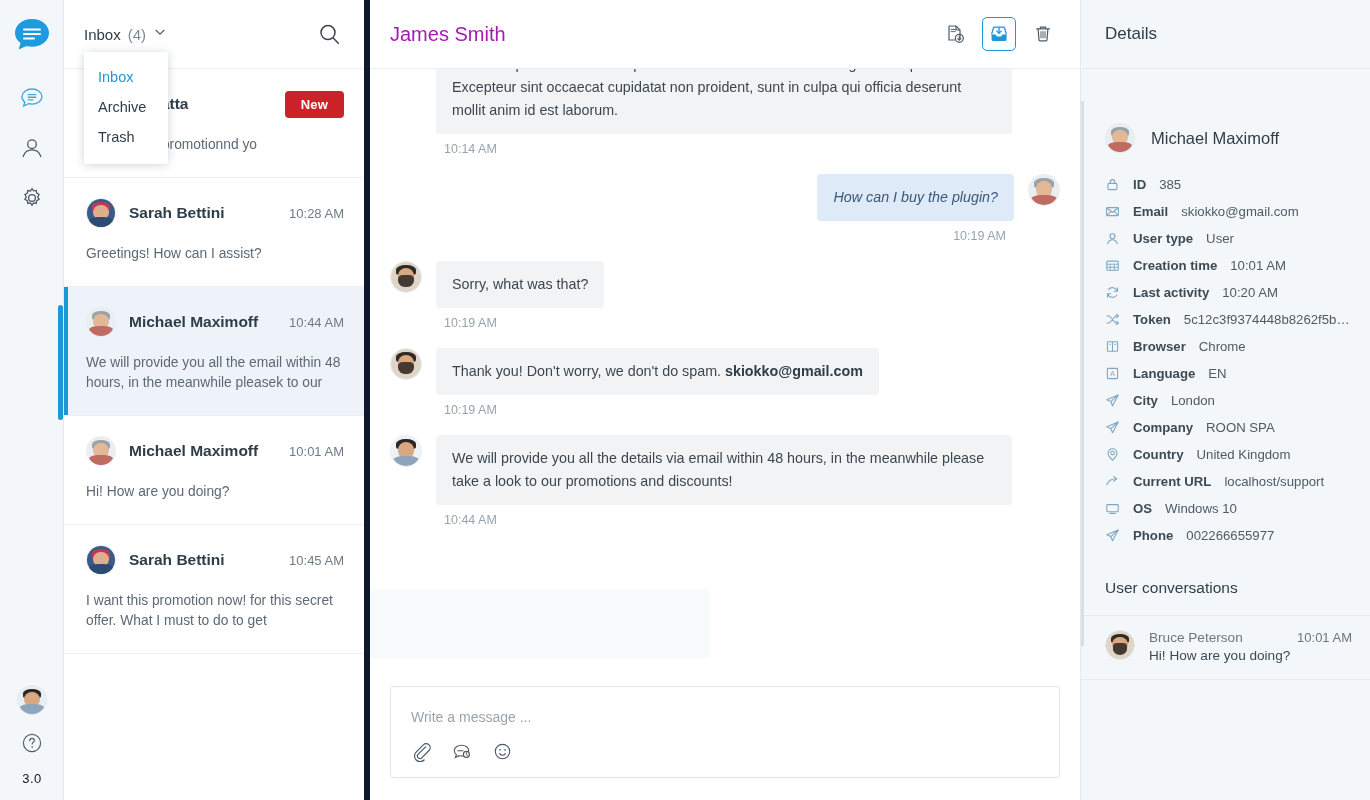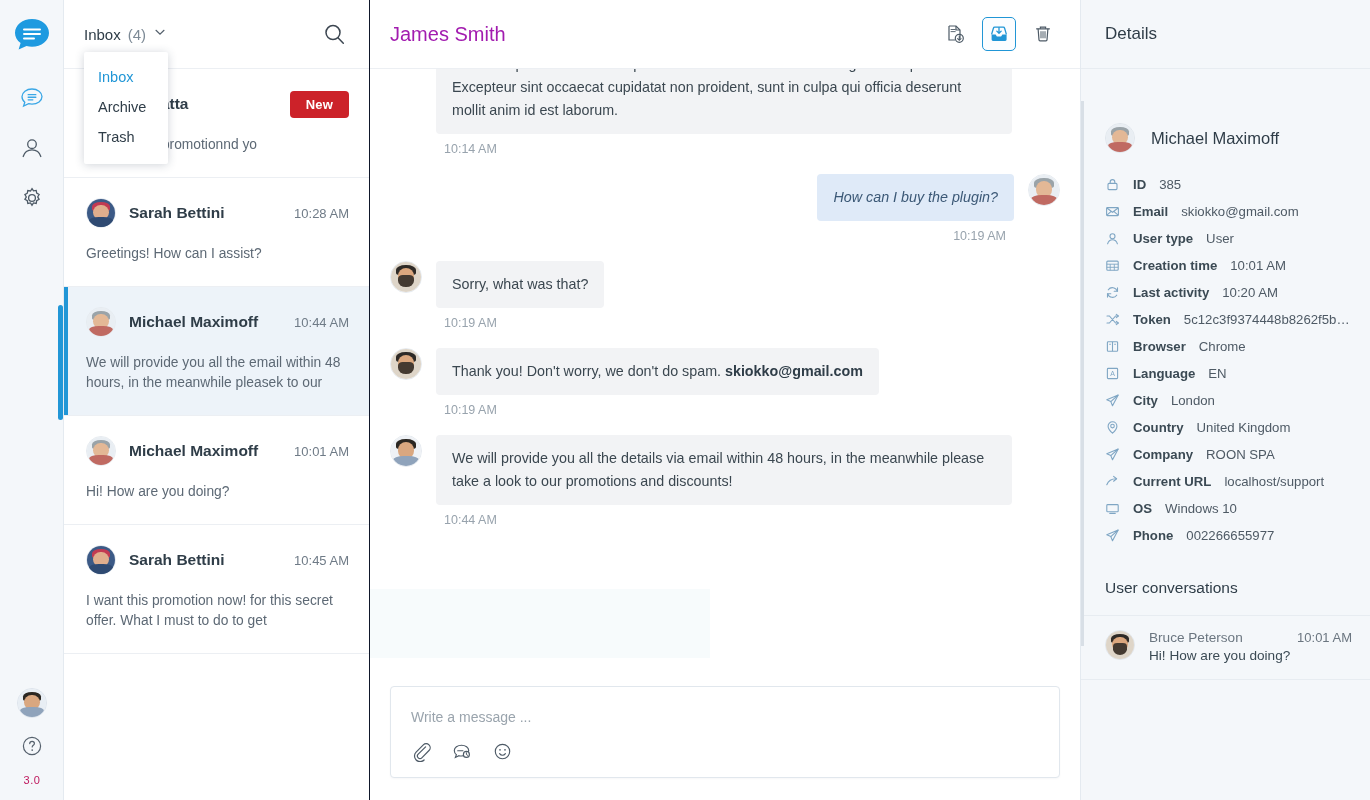--- a/index.html
+++ b/index.html
@@ -18,30 +18,30 @@
     background: #f4f7fa;
     border-right: 1px solid #e4eaf0;
     display: flex; flex-direction: column; align-items: center;
     position: relative; flex: 0 0 64px;
   }
   .rail-logo { margin-top: 16px; width: 40px; height: 40px; }
   .rail-icons { margin-top: 26px; display: flex; flex-direction: column; align-items: center; gap: 18px; }
   .rail-ic { width: 32px; height: 32px; display: flex; align-items: center; justify-content: center; cursor: pointer; }
   .rail-bottom { position: absolute; bottom: 14px; left: 0; width: 64px; display: flex; flex-direction: column; align-items: center; gap: 12px; }
   .rail-avatar { width: 30px; height: 30px; border-radius: 50%; overflow: hidden; border: 1px solid #dde4ec; }
-  .ver { font-size: 11px; color: #be185d; letter-spacing: .5px; }
+  .ver { font-size: 13px; color: #0f172a; letter-spacing: .5px; }
   .rail-scroll {
     position: absolute; left: 58px; top: 305px; width: 5px; height: 115px;
     background: #2196d6; border-radius: 3px;
   }
 
   
   .list-col {
     width: 306px; flex: 0 0 306px; height: 800px;
-    background: #ffffff; border-right: 1px solid #0f172a;
+    background: #ffffff; border-right: 6px solid #0f172a;
     display: flex; flex-direction: column; position: relative;
   }
   .list-head {
     height: 69px; flex: 0 0 69px; border-bottom: 1px solid #eceff3;
     display: flex; align-items: center; justify-content: space-between;
     padding: 0 22px 0 20px;
   }
   .folder-sel { display: flex; align-items: center; gap: 7px; cursor: pointer; }
   .folder-name { font-size: 15px; color: #2f3d48; }
   .folder-count { font-size: 15px; color: #7d8a96; }
@@ -569,37 +569,37 @@
                 <path d="M13.2 2L5.8 8.6" fill="none" stroke="#7fa6c4" stroke-width="1.1"></path>
               </svg>
           </span>
           <span class="det-k">City</span>
           <span class="det-v">London</span>
         </div>
 
         <div class="det-row">
           <span class="det-ic">
             <svg width="15" height="15" viewBox="0 0 15 15">
+                <path d="M13.2 2L1.8 6.8l4 1.8 1.7 4.1z" fill="none" stroke="#7fa6c4" stroke-width="1.1" stroke-linejoin="round"></path>
+                <path d="M13.2 2L5.8 8.6" fill="none" stroke="#7fa6c4" stroke-width="1.1"></path>
+              </svg>
+          </span>
+          <span class="det-k">Company</span>
+          <span class="det-v">ROON SPA</span>
+        </div>
+
+        <div class="det-row">
+          <span class="det-ic">
+            <svg width="15" height="15" viewBox="0 0 15 15">
                 <path d="M7.5 13.2s4.4-4 4.4-7a4.4 4.4 0 1 0-8.8 0c0 3 4.4 7 4.4 7z" fill="none" stroke="#7fa6c4" stroke-width="1.1"></path>
                 <circle cx="7.5" cy="6.1" r="1.8" fill="none" stroke="#7fa6c4" stroke-width="1.1"></circle>
               </svg>
           </span>
           <span class="det-k">Country</span>
           <span class="det-v">United Kingdom</span>
-        </div>
-
-        <div class="det-row">
-          <span class="det-ic">
-            <svg width="15" height="15" viewBox="0 0 15 15">
-                <path d="M13.2 2L1.8 6.8l4 1.8 1.7 4.1z" fill="none" stroke="#7fa6c4" stroke-width="1.1" stroke-linejoin="round"></path>
-                <path d="M13.2 2L5.8 8.6" fill="none" stroke="#7fa6c4" stroke-width="1.1"></path>
-              </svg>
-          </span>
-          <span class="det-k">Company</span>
-          <span class="det-v">ROON SPA</span>
         </div>
 
         <div class="det-row">
           <span class="det-ic">
             <svg width="15" height="15" viewBox="0 0 15 15">
                 <path d="M1.8 10.8c1.5-4 4.8-6 9.4-6" fill="none" stroke="#7fa6c4" stroke-width="1.1" stroke-linecap="round"></path>
                 <path d="M8.6 2.4l3 2.4-3 2.4" fill="none" stroke="#7fa6c4" stroke-width="1.1" stroke-linecap="round" stroke-linejoin="round"></path>
               </svg>
           </span>
           <span class="det-k">Current URL</span>

